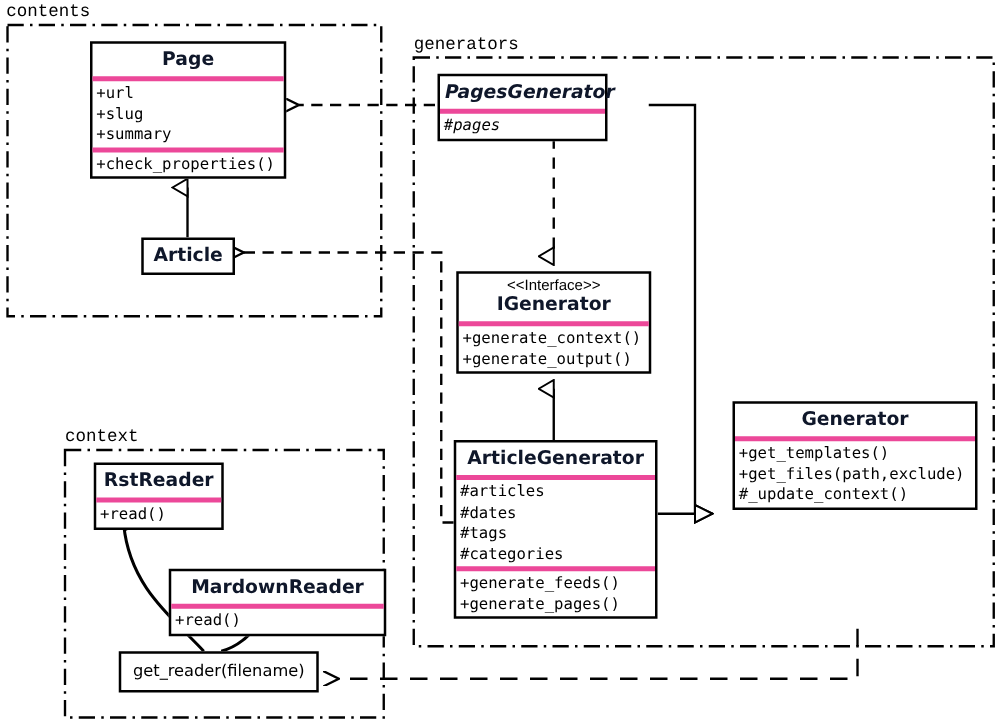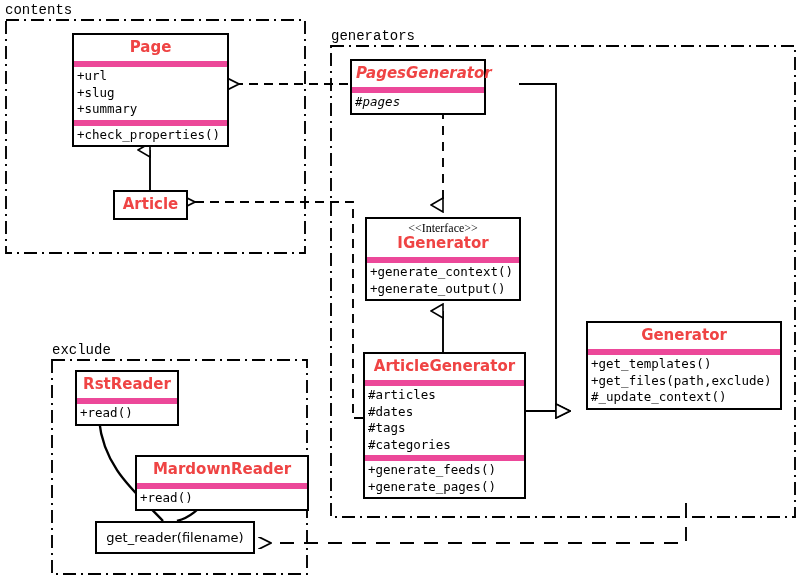--- a/index.html
+++ b/index.html
@@ -42,34 +42,34 @@
     background: #ffffff;
     box-sizing: border-box;
     z-index: 10;
   }
   .uml .name {
     font-family: "DejaVu Sans", sans-serif;
     font-size: 15px;
     font-weight: bold;
     text-align: center;
     padding: 4px 4px 5px 4px;
-    color: #ef4444;
+    color: #0f172a;
     line-height: 1.15;
   }
   .uml .stereo {
-    font-family: Liberation Serif, serif;
+    font-family: Liberation Sans, sans-serif;
     font-size: 12px;
     font-weight: normal;
     text-align: center;
     padding: 3px 4px 0 4px;
     color: #000;
     line-height: 1.1;
   }
   .uml .compartment {
-    border-top: 6px solid #ec4899;
+    border-top: 4px solid #ec4899;
     padding: 1px 0 2px 0;
   }
   .uml .member {
     font-family: "DejaVu Sans Mono", monospace;
     font-size: 12.5px;
     color: #000;
     padding: 0 2px 0 3px;
     line-height: 1.32;
     white-space: nowrap;
   }
@@ -151,21 +151,21 @@
       <path d="M 163 521 C 138 494 104 470 99 420" marker-end="url(#solidArrowCurve)"></path>
     </g>
 
     <g stroke="#000" stroke-width="2.4" fill="none">
       <path d="M 177 521 C 199 515 205 498 223 484" marker-end="url(#solidArrowCurve)"></path>
     </g>
   </svg>
 
   <div class="pkg-label" style="left:3px; top:2px;">contents</div>
   <div class="pkg-label" style="left:329px; top:28px;">generators</div>
-  <div class="pkg-label" style="left:50px; top:342px;">exclude</div>
+  <div class="pkg-label" style="left:50px; top:342px;">context</div>
 
   <div class="uml" style="left:72px; top:33px; width:157px;">
     <div class="name">Page</div>
     <div class="compartment">
       <div class="member">+url</div>
       <div class="member">+slug</div>
       <div class="member">+summary</div>
     </div>
     <div class="compartment">
       <div class="member">+check_properties()</div>

